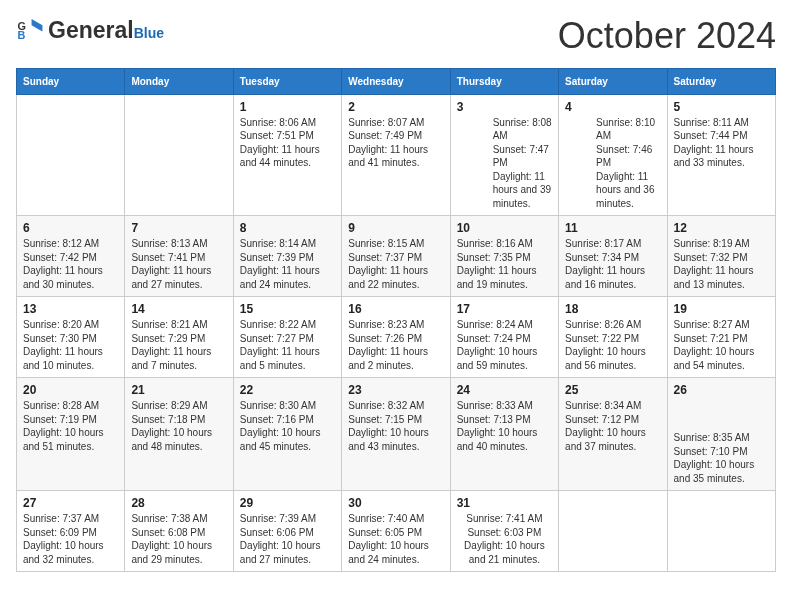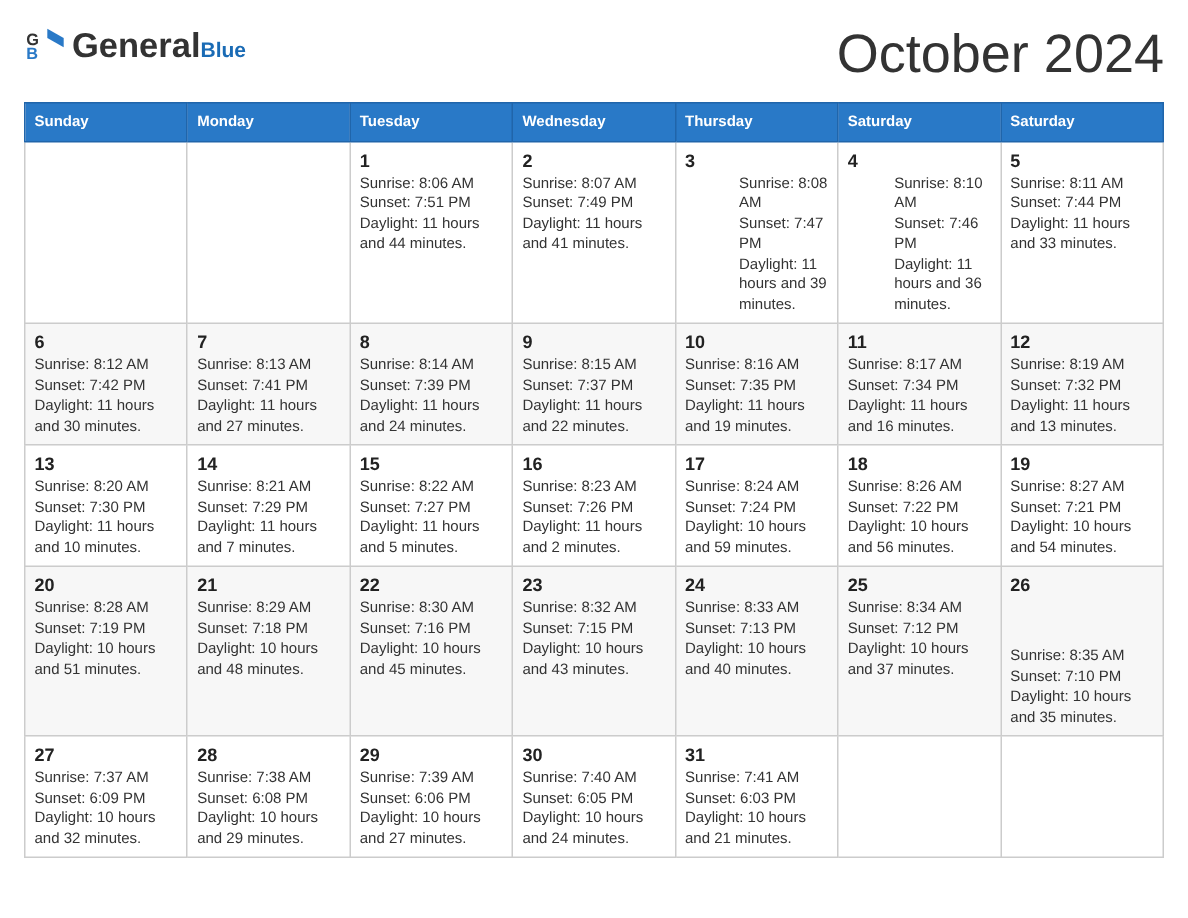--- a/index.html
+++ b/index.html
@@ -308,21 +308,21 @@
 Daylight: 10 hours and 27 minutes.</div>
         </td>
         <td>
           <span class="day-number">30</span>
           <div class="day-info" style="white-space: pre-line;">Sunrise: 7:40 AM
 Sunset: 6:05 PM
 Daylight: 10 hours and 24 minutes.</div>
         </td>
         <td>
           <span class="day-number">31</span>
-          <div class="day-info" style="white-space: pre-line;">Sunrise: 7:41 AM
+          <div class="day-info" style="white-space: pre-line; text-align: center;">Sunrise: 7:41 AM
 Sunset: 6:03 PM
 Daylight: 10 hours and 21 minutes.</div>
         </td>
         <td class="empty-cell"></td>
         <td class="empty-cell"></td>
       </tr>
     </tbody>
 </table>
 
 </body></html>

